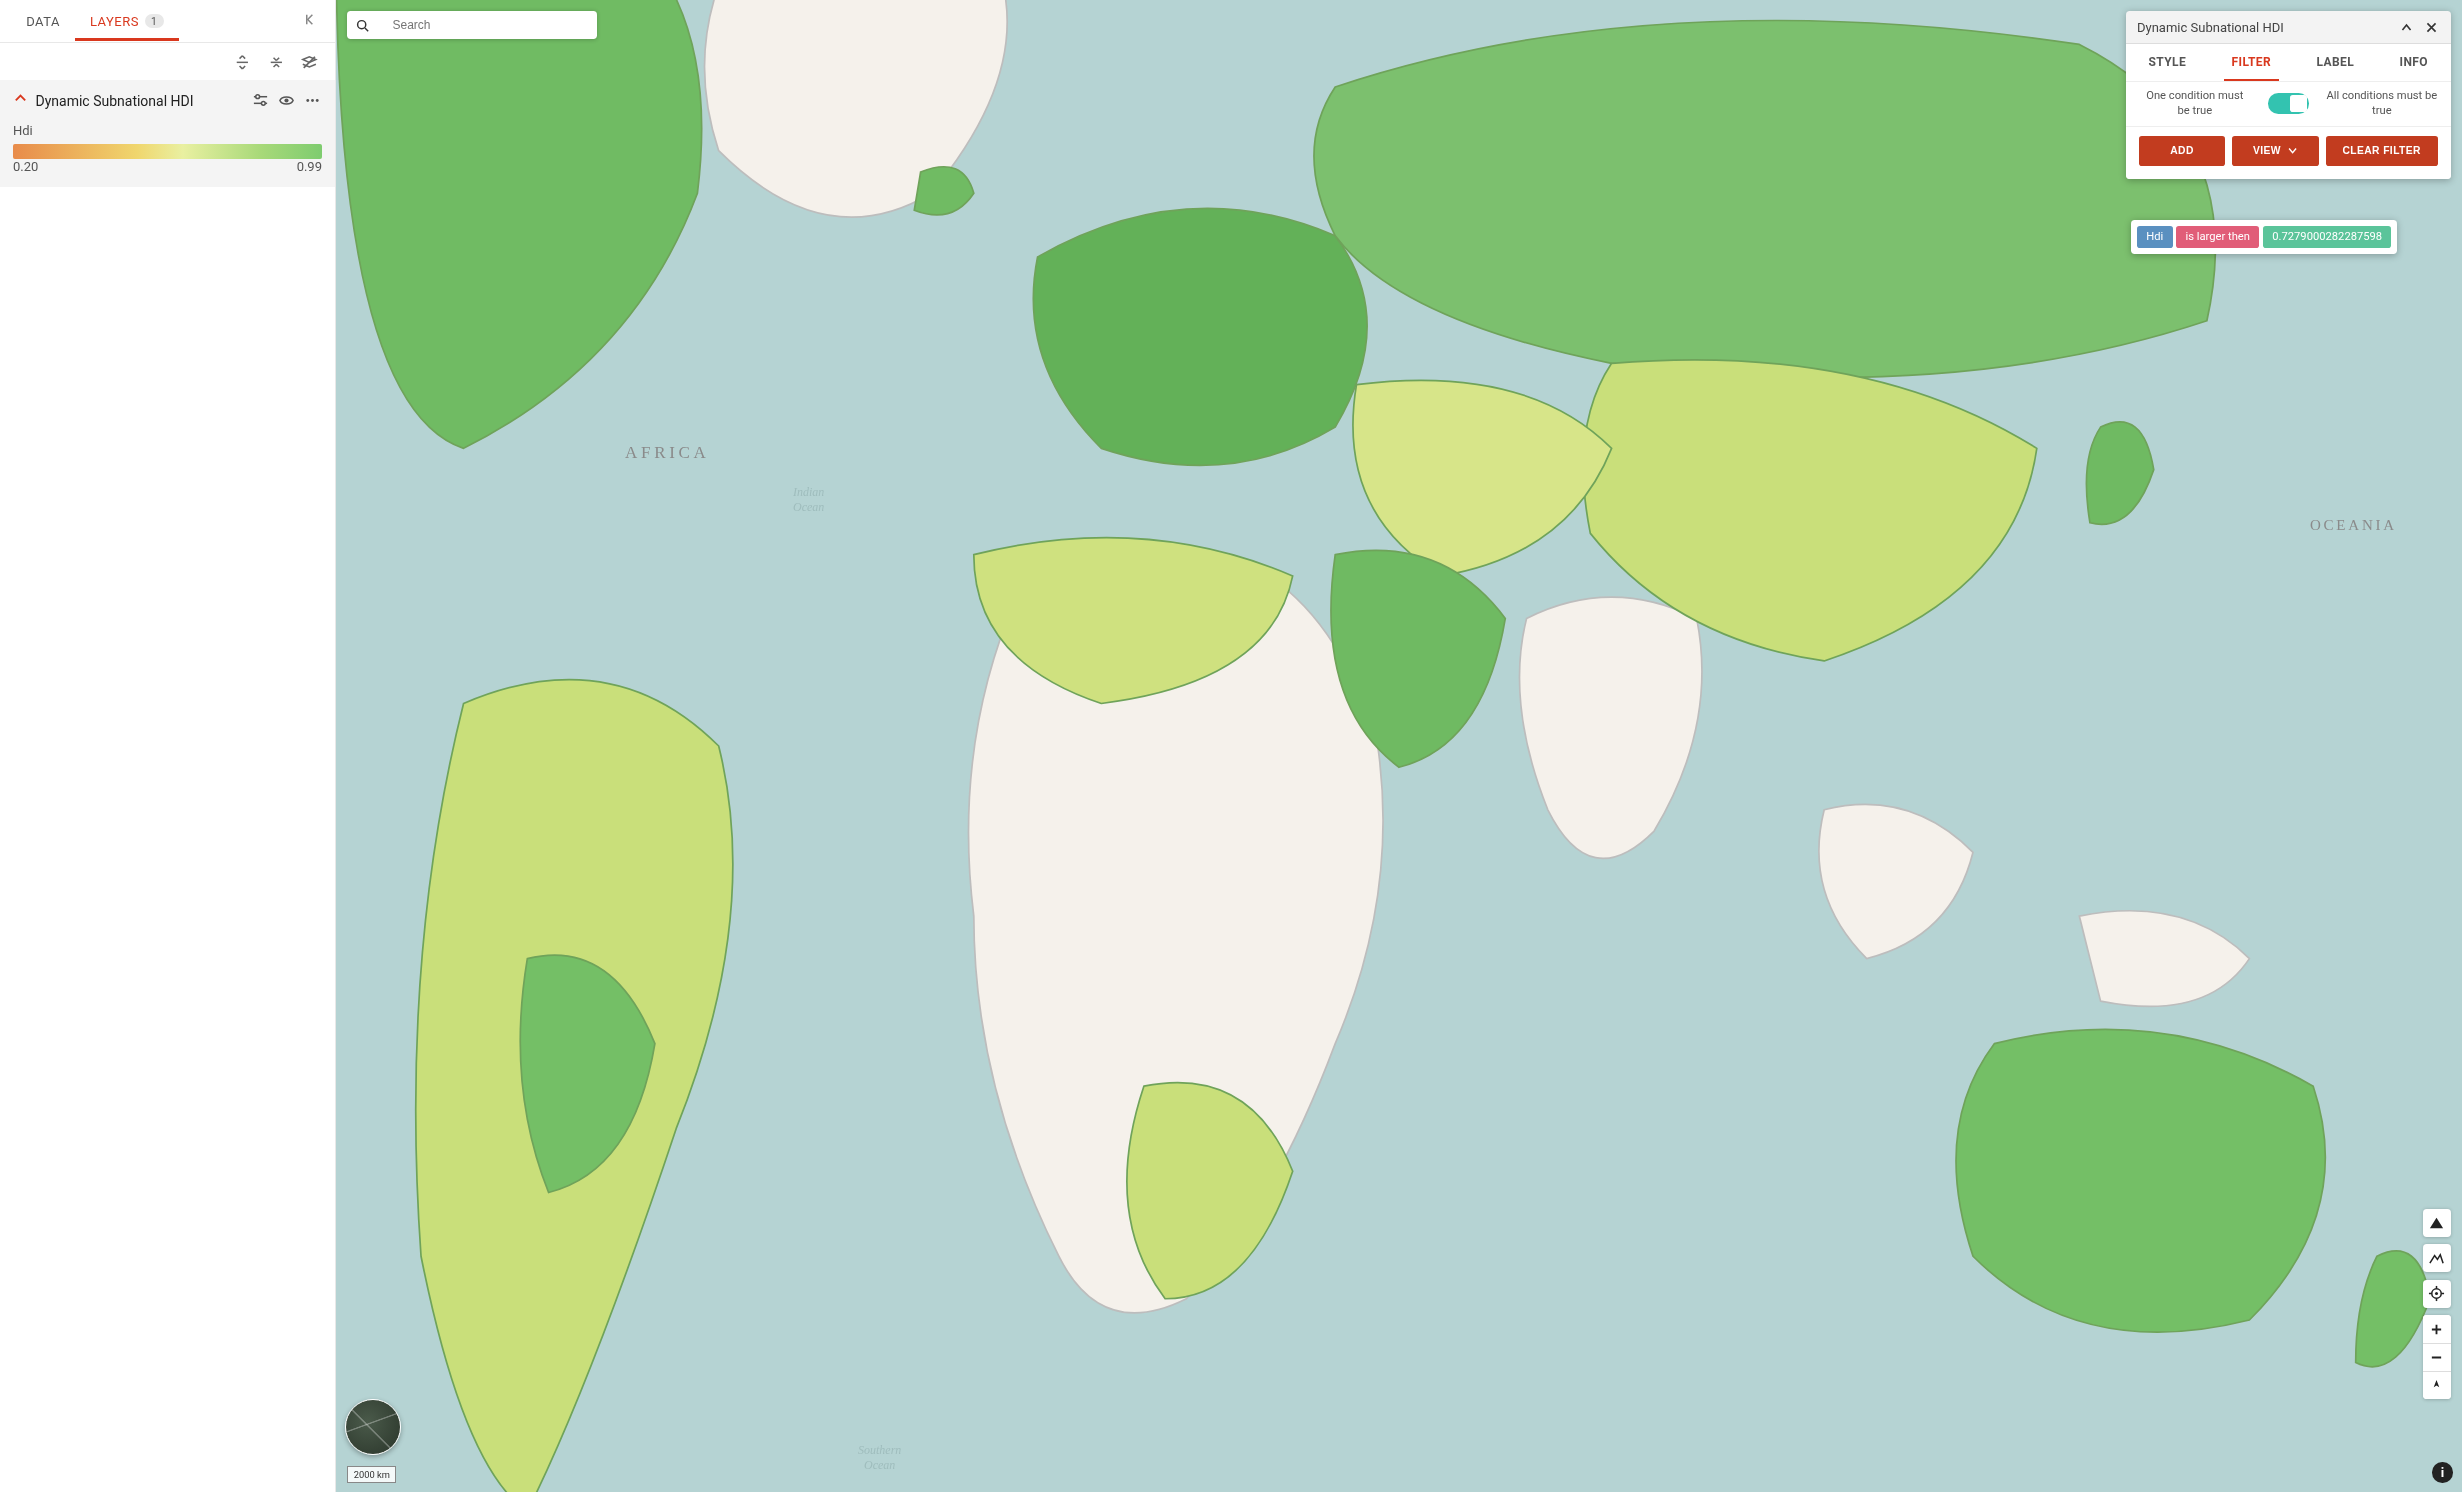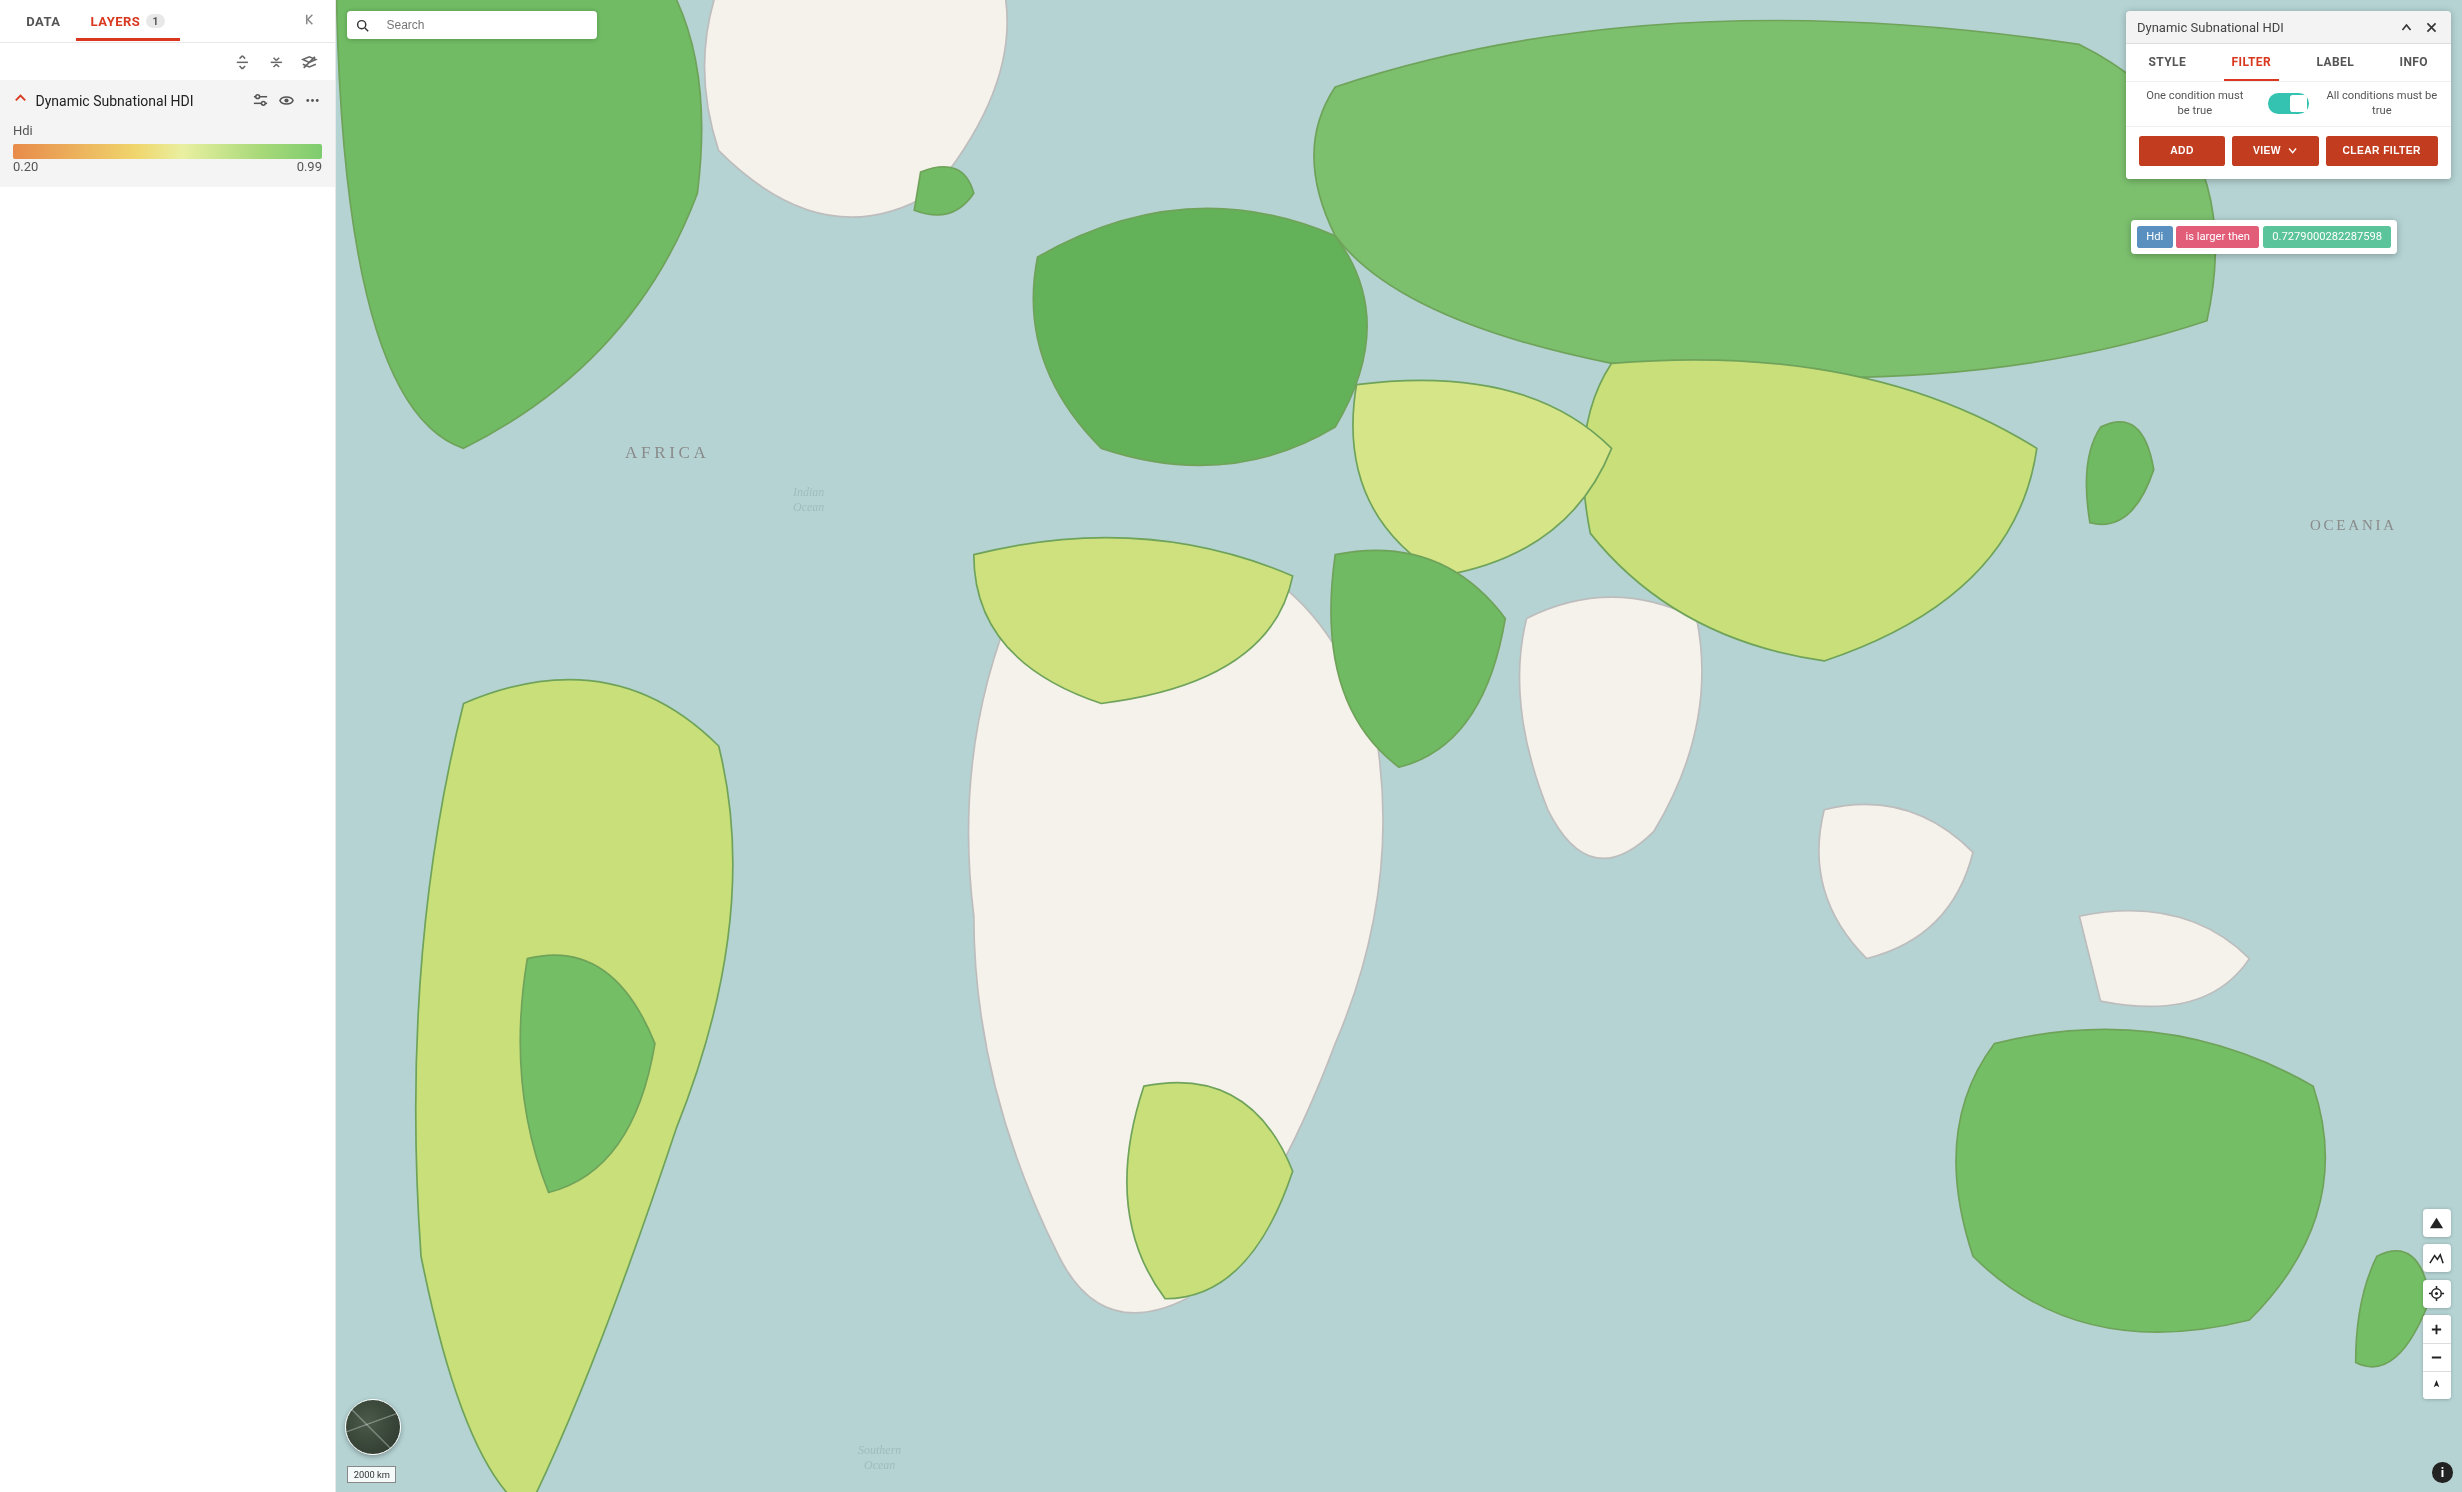--- a/index.html
+++ b/index.html
@@ -19,21 +19,21 @@
   .tabs {
     display: flex;
     align-items: center;
     border-bottom: 0.9px solid #e8e8e8;
     padding: 0 11.2px;
     height: 43px;
   }
   .tab {
     padding: 11.2px 15px;
     font-size: 13px;
-    font-weight: 700;
+    font-weight: 400;
     letter-spacing: 0.5px;
     color: #555;
     cursor: pointer;
     position: relative;
     display: flex;
     align-items: center;
     gap: 5.6px;
   }
   .tab.active { color: #d9381e; }
   .tab.active::after {
@@ -120,21 +120,21 @@
   
   .searchbox {
     position: absolute;
     top: 11.2px; left: 11.2px;
     width: 250px; height: 28px;
     background: #fff;
     border-radius: 3.7px;
     display: flex; align-items: center;
     padding: 0 9.3px;
     box-shadow: 0 0.9px 4.7px rgba(0,0,0,.2);
-    gap: 17px;
+    gap: 23px;
   }
   .searchbox input {
     flex: 1; border: none; outline: none; font-size: 12px;
   }
 
   
   .panel {
     position: absolute;
     top: 11.2px; right: 11.2px;
     width: 325px;

